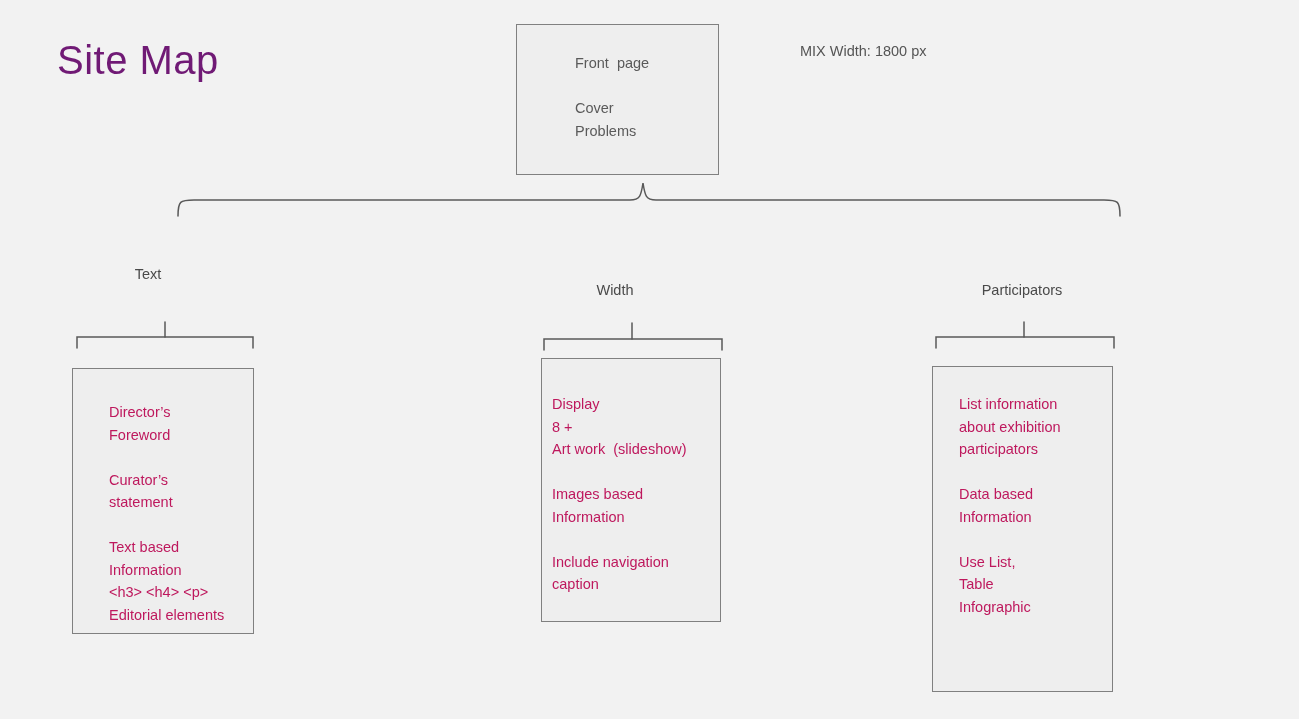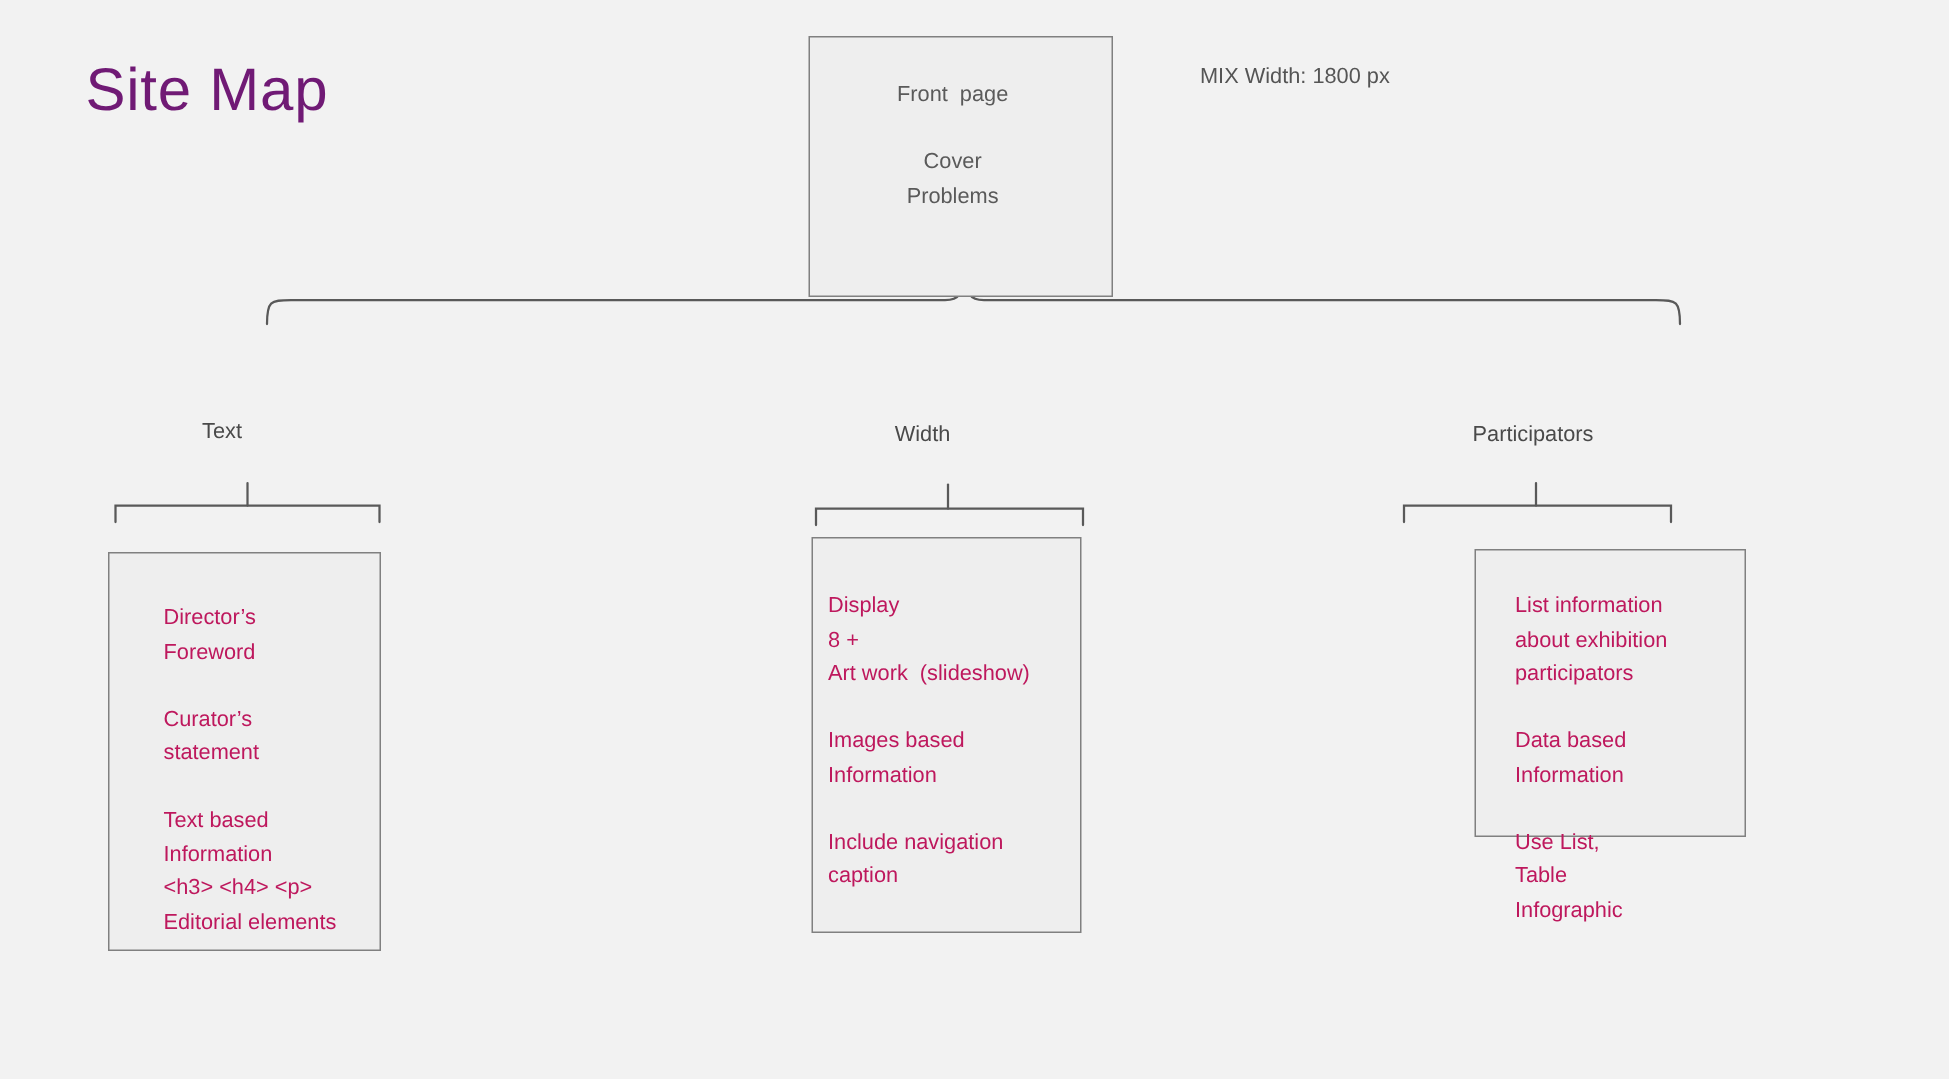--- a/index.html
+++ b/index.html
@@ -47,25 +47,24 @@
 
   
   .node-box {
     box-sizing: border-box;
     background: #eeeeee;
     border: 1.6px solid #808080;
   }
 
   
   #root-box {
-    left: 539px;
+    left: 516px;
     top: 24px;
     width: 203px;
-    height: 174px;
-    text-align: center;
+    height: 151px;
   }
   #root-box .box-text {
     position: absolute;
     left: 58px;
     top: 27px;
     font-size: 14.5px;
     color: #5a5a5a;
     line-height: 22.5px;
     white-space: pre;
   }
@@ -89,36 +88,36 @@
 
   #box-images-col {
     left: 541px;
     top: 358px;
     width: 180px;
     height: 264px;
   }
   #box-images-col .box-text { left: 10px; top: 34px; }
 
   #box-participators-col {
-    left: 983px;
+    left: 932px;
     top: 366px;
     width: 181px;
-    height: 192px;
+    height: 326px;
   }
   #box-participators-col .box-text { left: 26px; top: 26px; }
 
   
   .branch-label {
     font-size: 14.5px;
     color: #4a4a4a;
     white-space: pre;
     text-align: center;
     line-height: 1.3;
   }
-  #label-text         { left: 88px;  top: 279px; width: 120px; }
+  #label-text         { left: 88px;  top: 265px; width: 120px; }
   #label-images       { left: 555px; top: 281px; width: 120px; }
   #label-participators{ left: 942px; top: 281px; width: 160px; }
 
   
   #connectors {
     position: absolute;
     left: 0; top: 0;
     width: 1299px;
     height: 719px;
     pointer-events: none;

